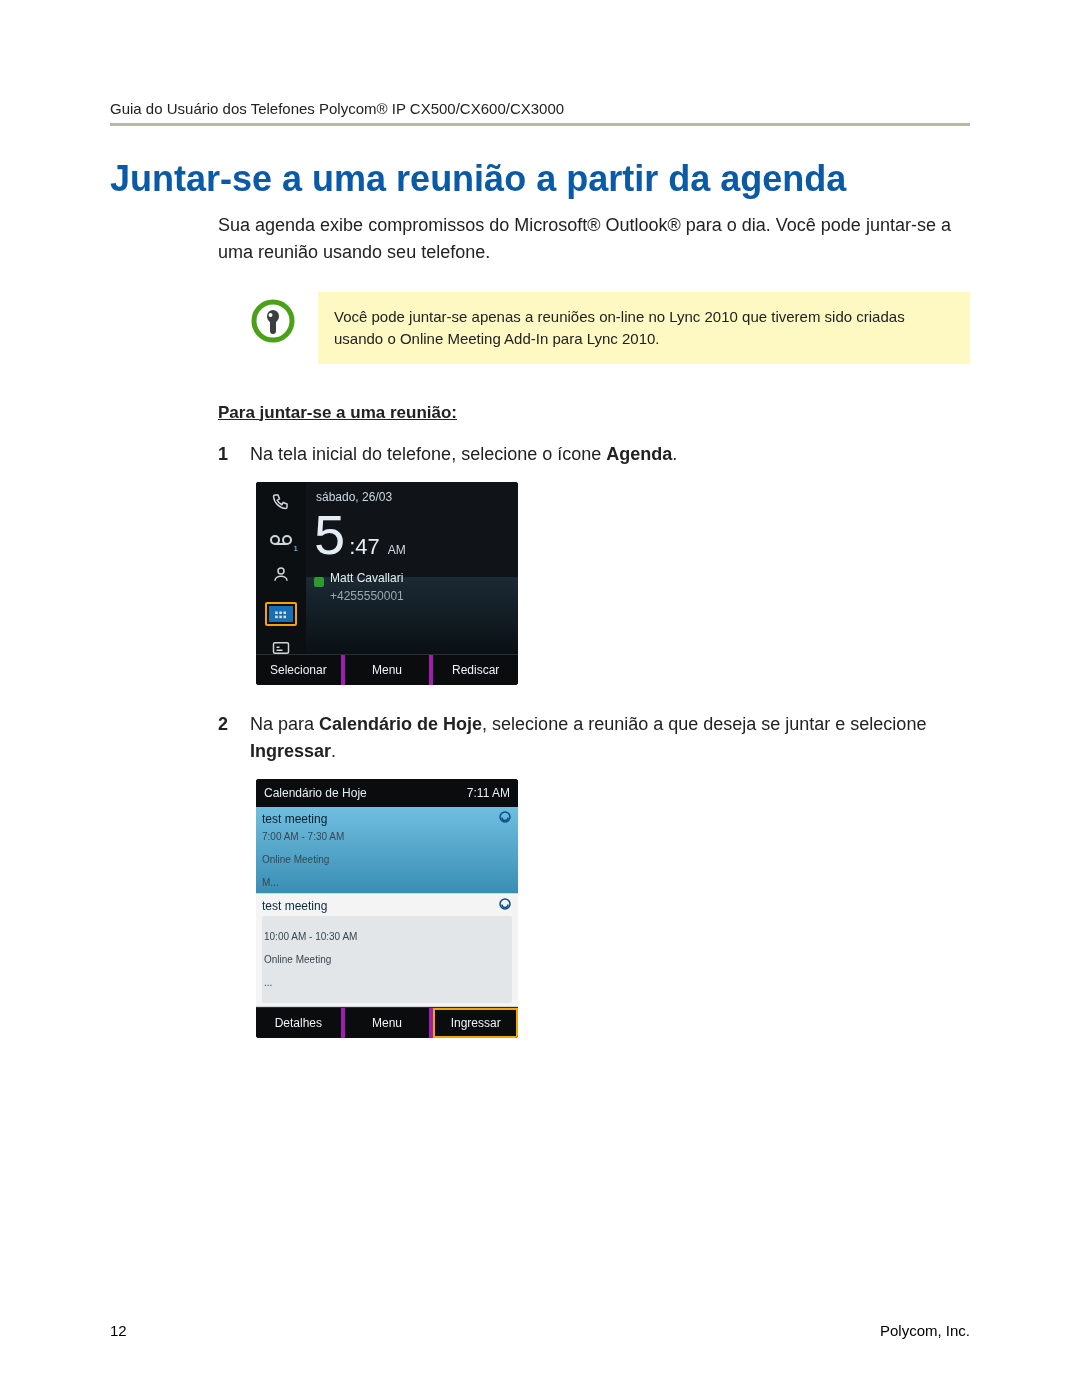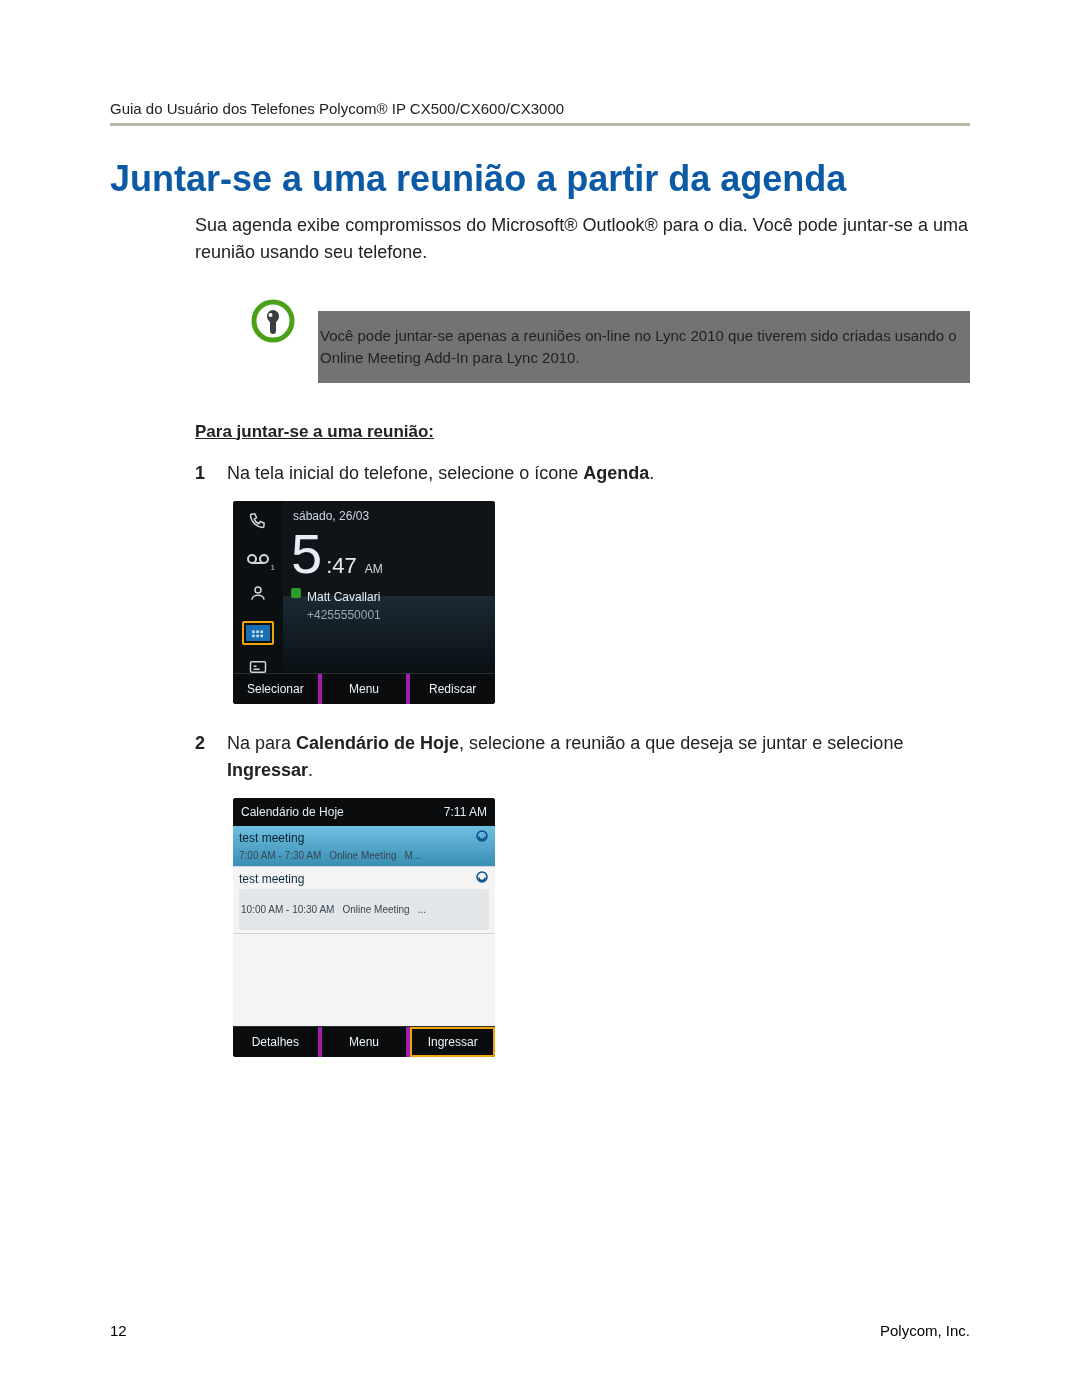--- a/index.html
+++ b/index.html
@@ -24,43 +24,42 @@
     border-bottom: 3px solid #b8b8a8;
     margin-bottom: 32px;
   }
   h1.section-title {
     color: #0a5aa6;
     font-size: 36px;
     font-weight: 600;
     margin: 0 0 12px 0;
   }
   .body-indent {
-    margin-left: 85px;
+    margin-left: 108px;
     margin-right: 0;
     font-size: 18px;
     line-height: 1.5;
   }
   .note-row {
     display: flex;
     align-items: flex-start;
     margin: 26px 0 36px 0;
     gap: 22px;
   }
   .note-icon-wrap {
     flex: 0 0 auto;
     margin-left: 140px;
     margin-top: 6px;
   }
   .note-box {
-    background: #737373;
-    padding: 14px 2px;
+    background: #fef9c3;
+    padding: 14px 16px;
     font-size: 15px;
     line-height: 1.45;
     flex: 1;
-    margin-top: 19px;
   }
   .sub-heading {
     font-weight: 700;
     font-size: 17px;
     margin: 0 0 16px 0;
     text-decoration: underline;
   }
   .step {
     display: flex;
     gap: 14px;
@@ -121,21 +120,21 @@
     flex: 1;
     color: #e6eef5;
     padding: 6px 0 0 8px;
     position: relative;
   }
   .p1-date { font-size: 12px; color: #cdd8e0; margin: 0 0 2px 2px; }
   .p1-time-row { display: flex; align-items: baseline; gap: 6px; }
   .p1-time-main { font-size: 56px; font-weight: 300; letter-spacing: -2px; line-height: 0.95; }
   .p1-time-sec { font-size: 22px; font-weight: 300; vertical-align: baseline; }
   .p1-ampm { font-size: 12px; color: #cfd8df; margin-left: 2px; margin-top: 10px; }
-  .p1-presence-row { display: flex; align-items: flex-start; gap: 6px; margin-top: 6px; font-size: 12px; }
+  .p1-presence-row { display: flex; align-items: flex-end; gap: 6px; margin-top: 6px; font-size: 12px; }
   .p1-presence-sq { width: 10px; height: 10px; background: #2e9a2e; border-radius: 2px; }
   .p1-phone { font-size: 12px; color: #9aa7b0; margin-left: 16px; }
 
   .p1-softkeys, .p2-softkeys {
     display: flex;
     background: #0a0c0e;
     border-top: 1px solid #2a2f33;
   }
   .p1-softkeys .sk, .p2-softkeys .sk {
     flex: 1;
@@ -179,20 +178,21 @@
   .p2-item .row1 .name { color: #0a2a3d; }
   .p2-item.selected .row1 .name { color: #06202e; }
   .p2-item .badge {
     width: 14px; height: 14px;
     display: inline-flex; align-items:center; justify-content:center;
   }
   .p2-item .row2 {
     display: flex; gap: 8px;
     font-size: 10px; color: #3a4650;
     margin-top: 1px;
+    flex-direction: column;
   }
   .p2-item.alt { background: #f4f4f4; }
   .p2-item.alt .row2 { background: #e2e6e9; padding: 13px 2px; border-radius: 2px; }
 
   .footer {
     position: absolute;
     bottom: 58px;
     left: 110px;
     right: 110px;
     display: flex;

